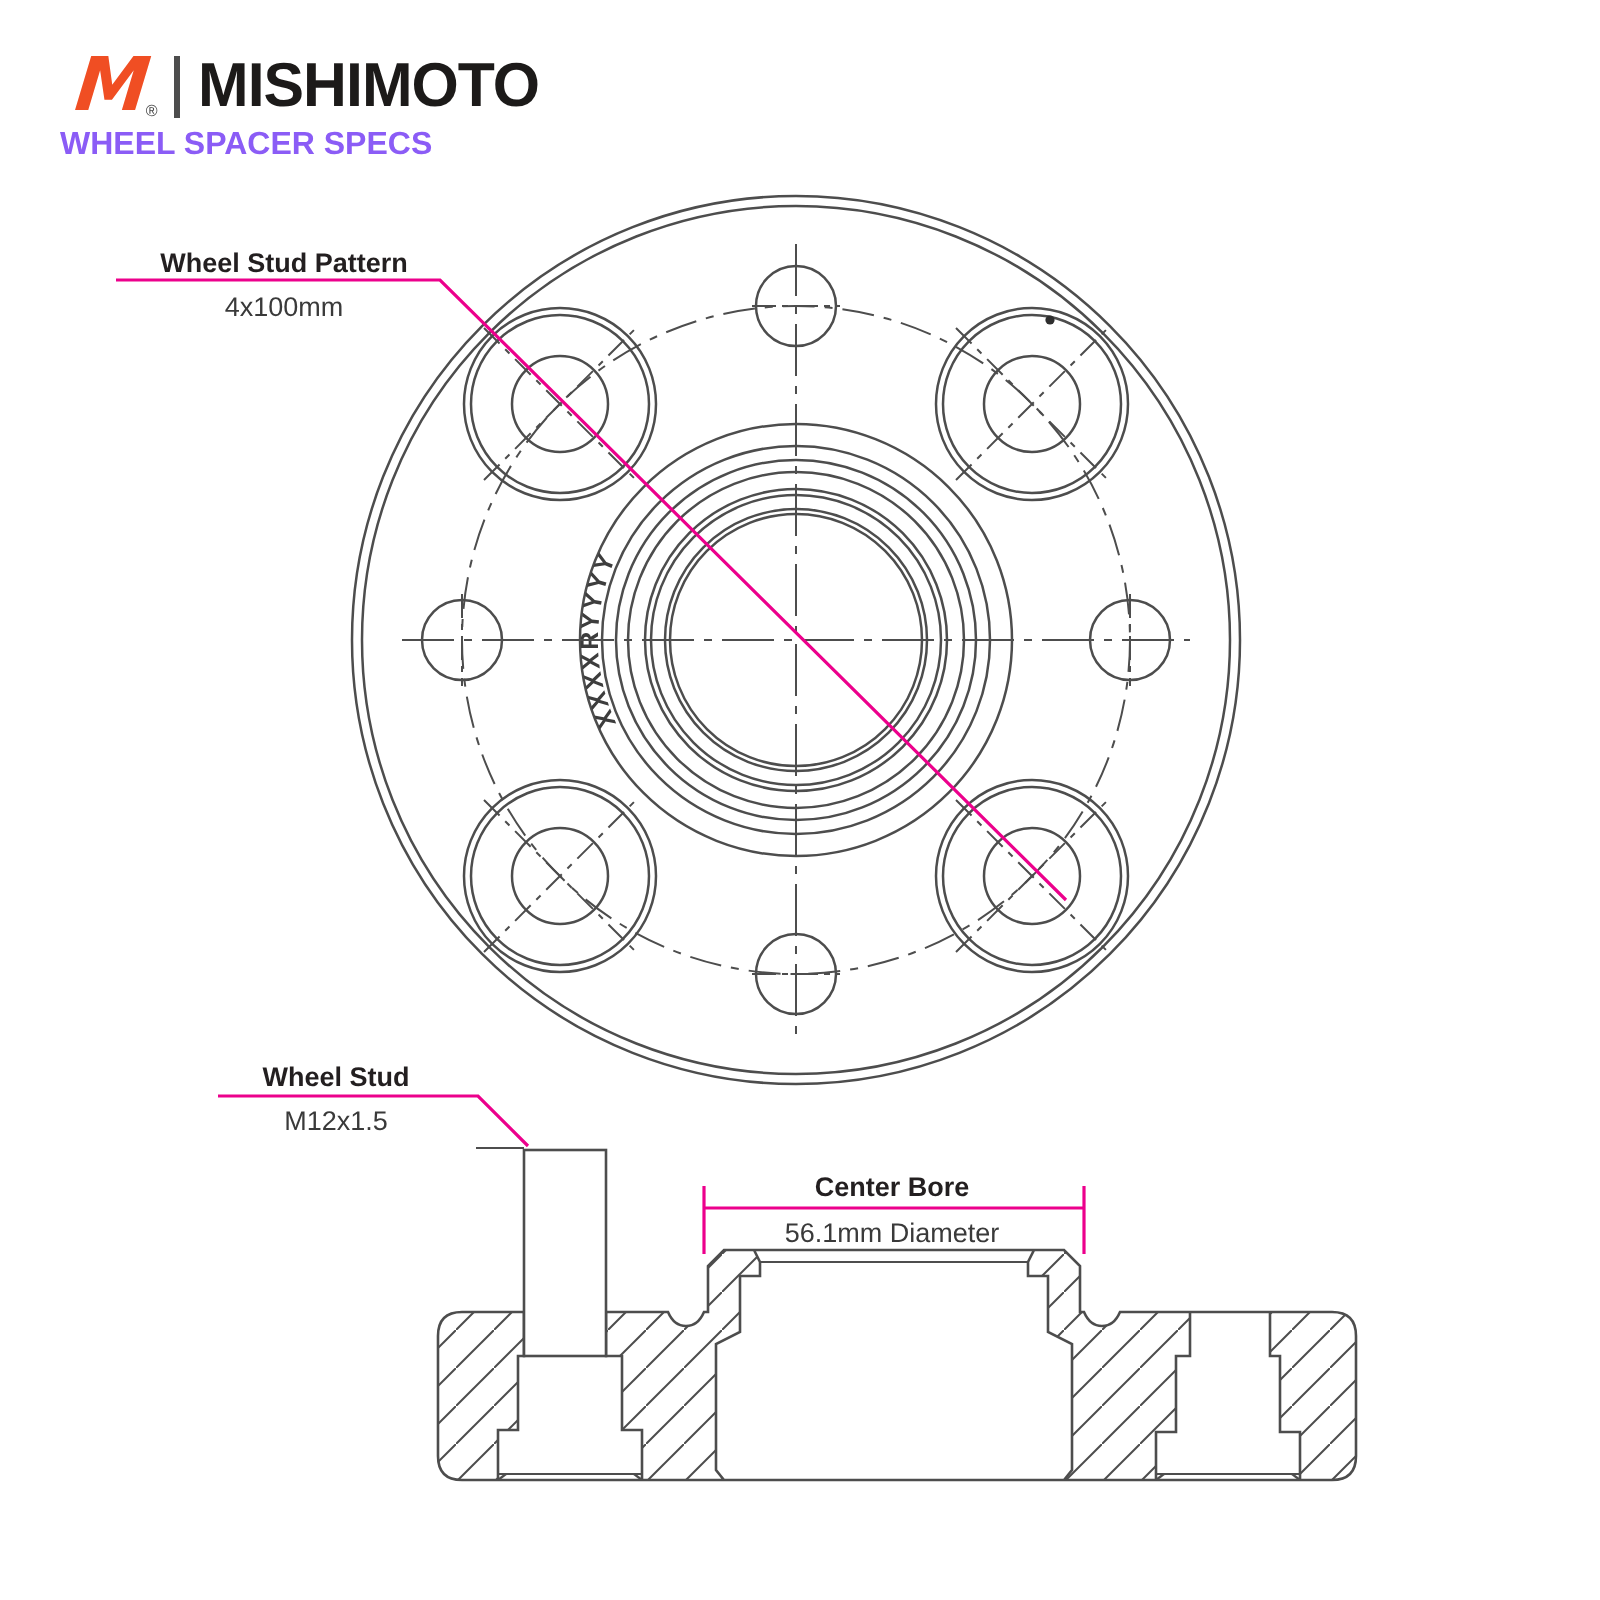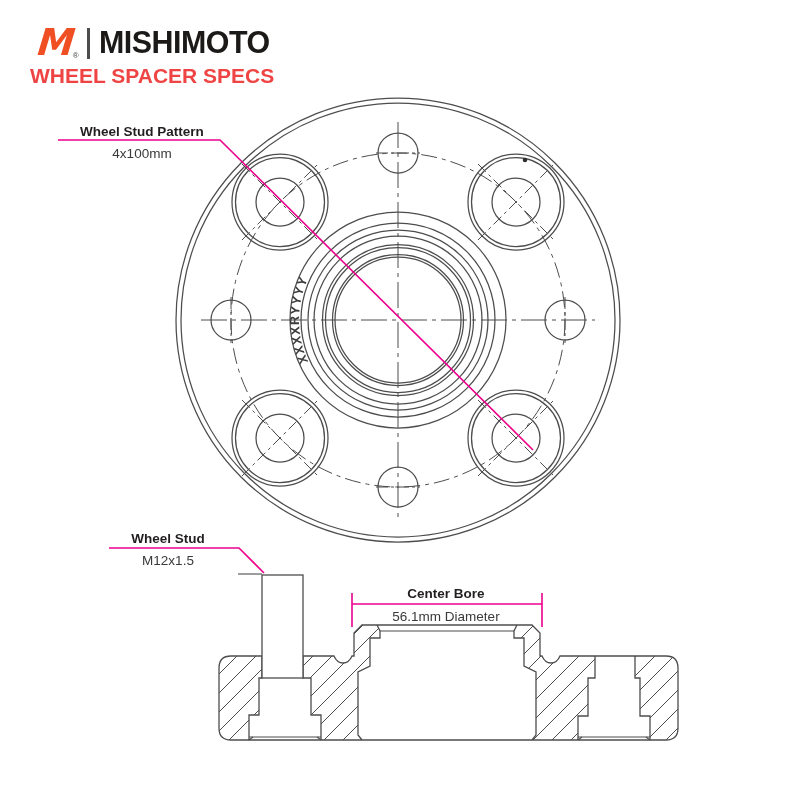--- a/index.html
+++ b/index.html
@@ -7,22 +7,22 @@
           font-family:"Liberation Sans",sans-serif;color:#231F20;}
   #drawing{position:absolute;left:0;top:0;}
   .logo-row{position:absolute;left:38px;top:26px;display:flex;align-items:center;height:34px;}
   .logo-m{font-family:"DejaVu Sans",sans-serif;font-style:italic;font-weight:bold;
           font-size:37px;line-height:30px;color:var(--brand,#F04E23);transform:skewX(-6deg);
           letter-spacing:-2px;}
   .logo-reg{font-size:8px;color:#444;align-self:flex-end;margin:0 6px 0 0;}
   .logo-bar{width:3px;height:31px;background:#4d4d4d;margin:0 9px 0 2px;}
   .wordmark{font-weight:bold;font-size:31px;letter-spacing:-0.5px;color:#1c1a19;
             transform:scaleX(.98);transform-origin:left center;}
-  .subtitle{position:absolute;left:30px;top:64px;font-weight:bold;font-size:21px;
-            letter-spacing:0px;color:#ef4444;}
+  .subtitle{position:absolute;left:30px;top:64px;font-weight:bold;font-size:16px;
+            letter-spacing:0px;color:#8b5cf6;}
   svg text{font-family:"Liberation Sans",sans-serif;}
   .lbl-b{font-size:13.5px;font-weight:bold;fill:#231F20;}
   .lbl-r{font-size:13.5px;fill:#3a3a3a;}
   .knurl{font-size:12.5px;font-weight:bold;fill:#3d3d3d;letter-spacing:1.2px;}
 </style>
 </head>
 <body>
 
 <div id="canvas">
 

